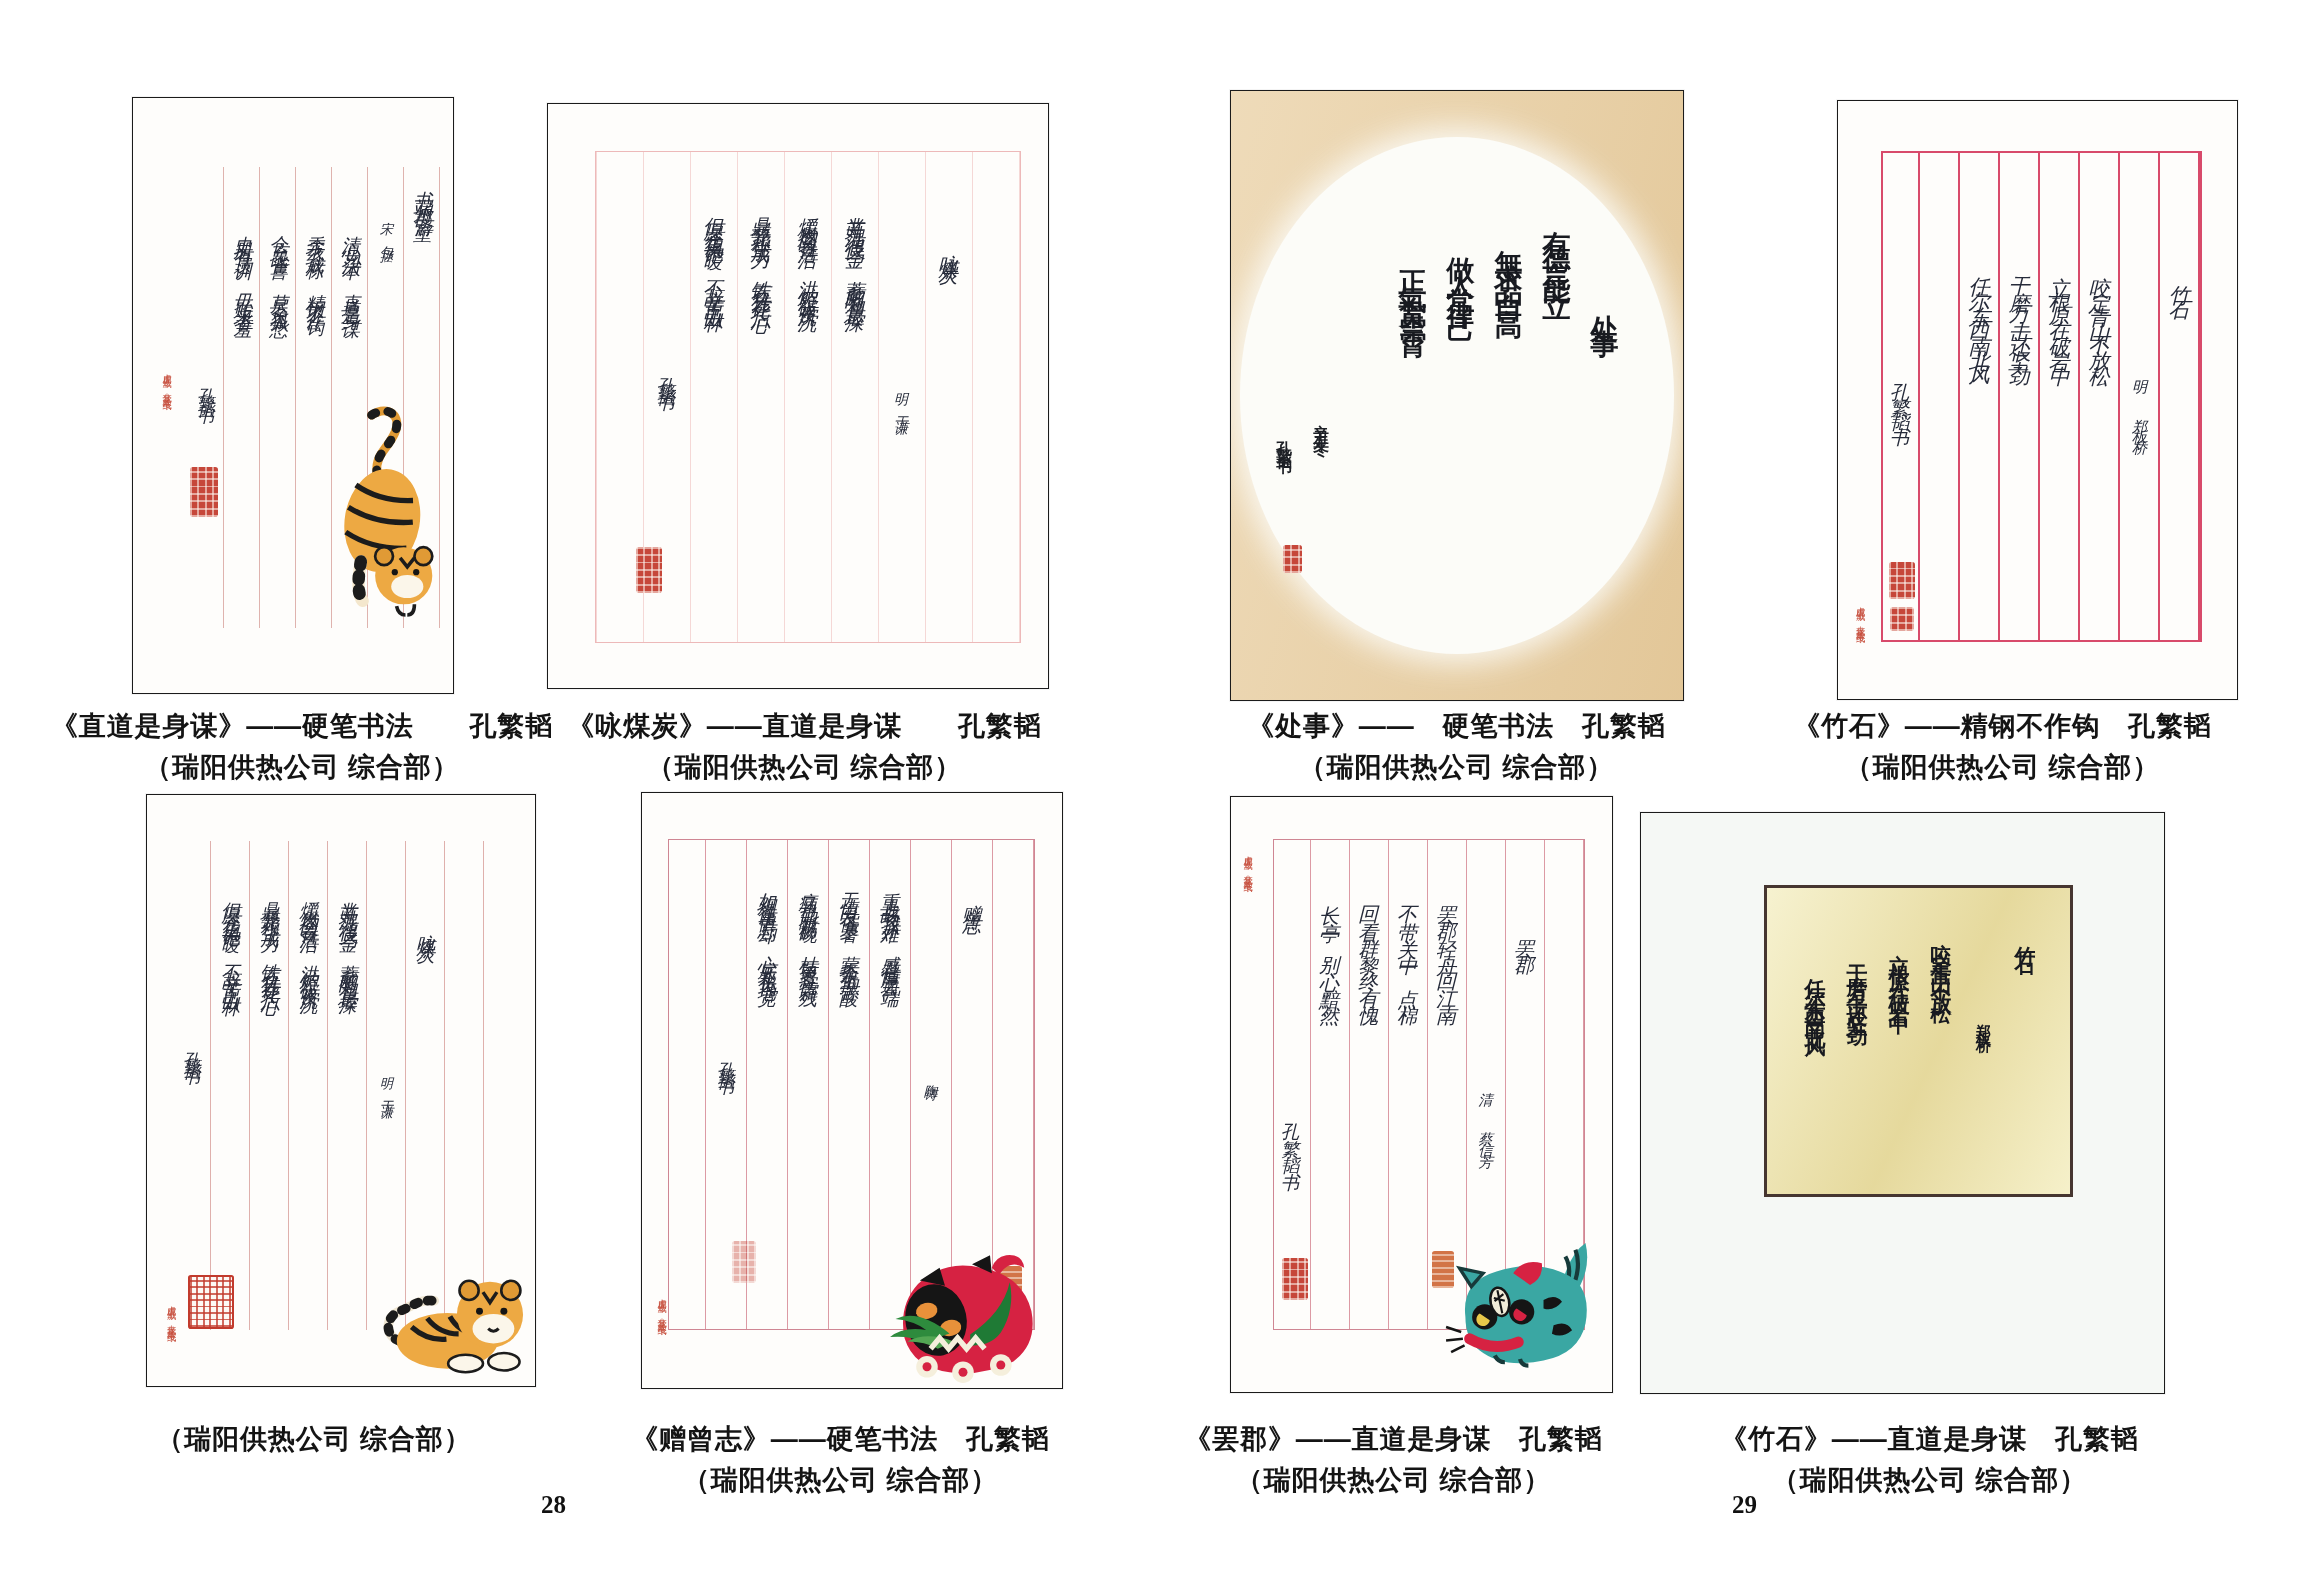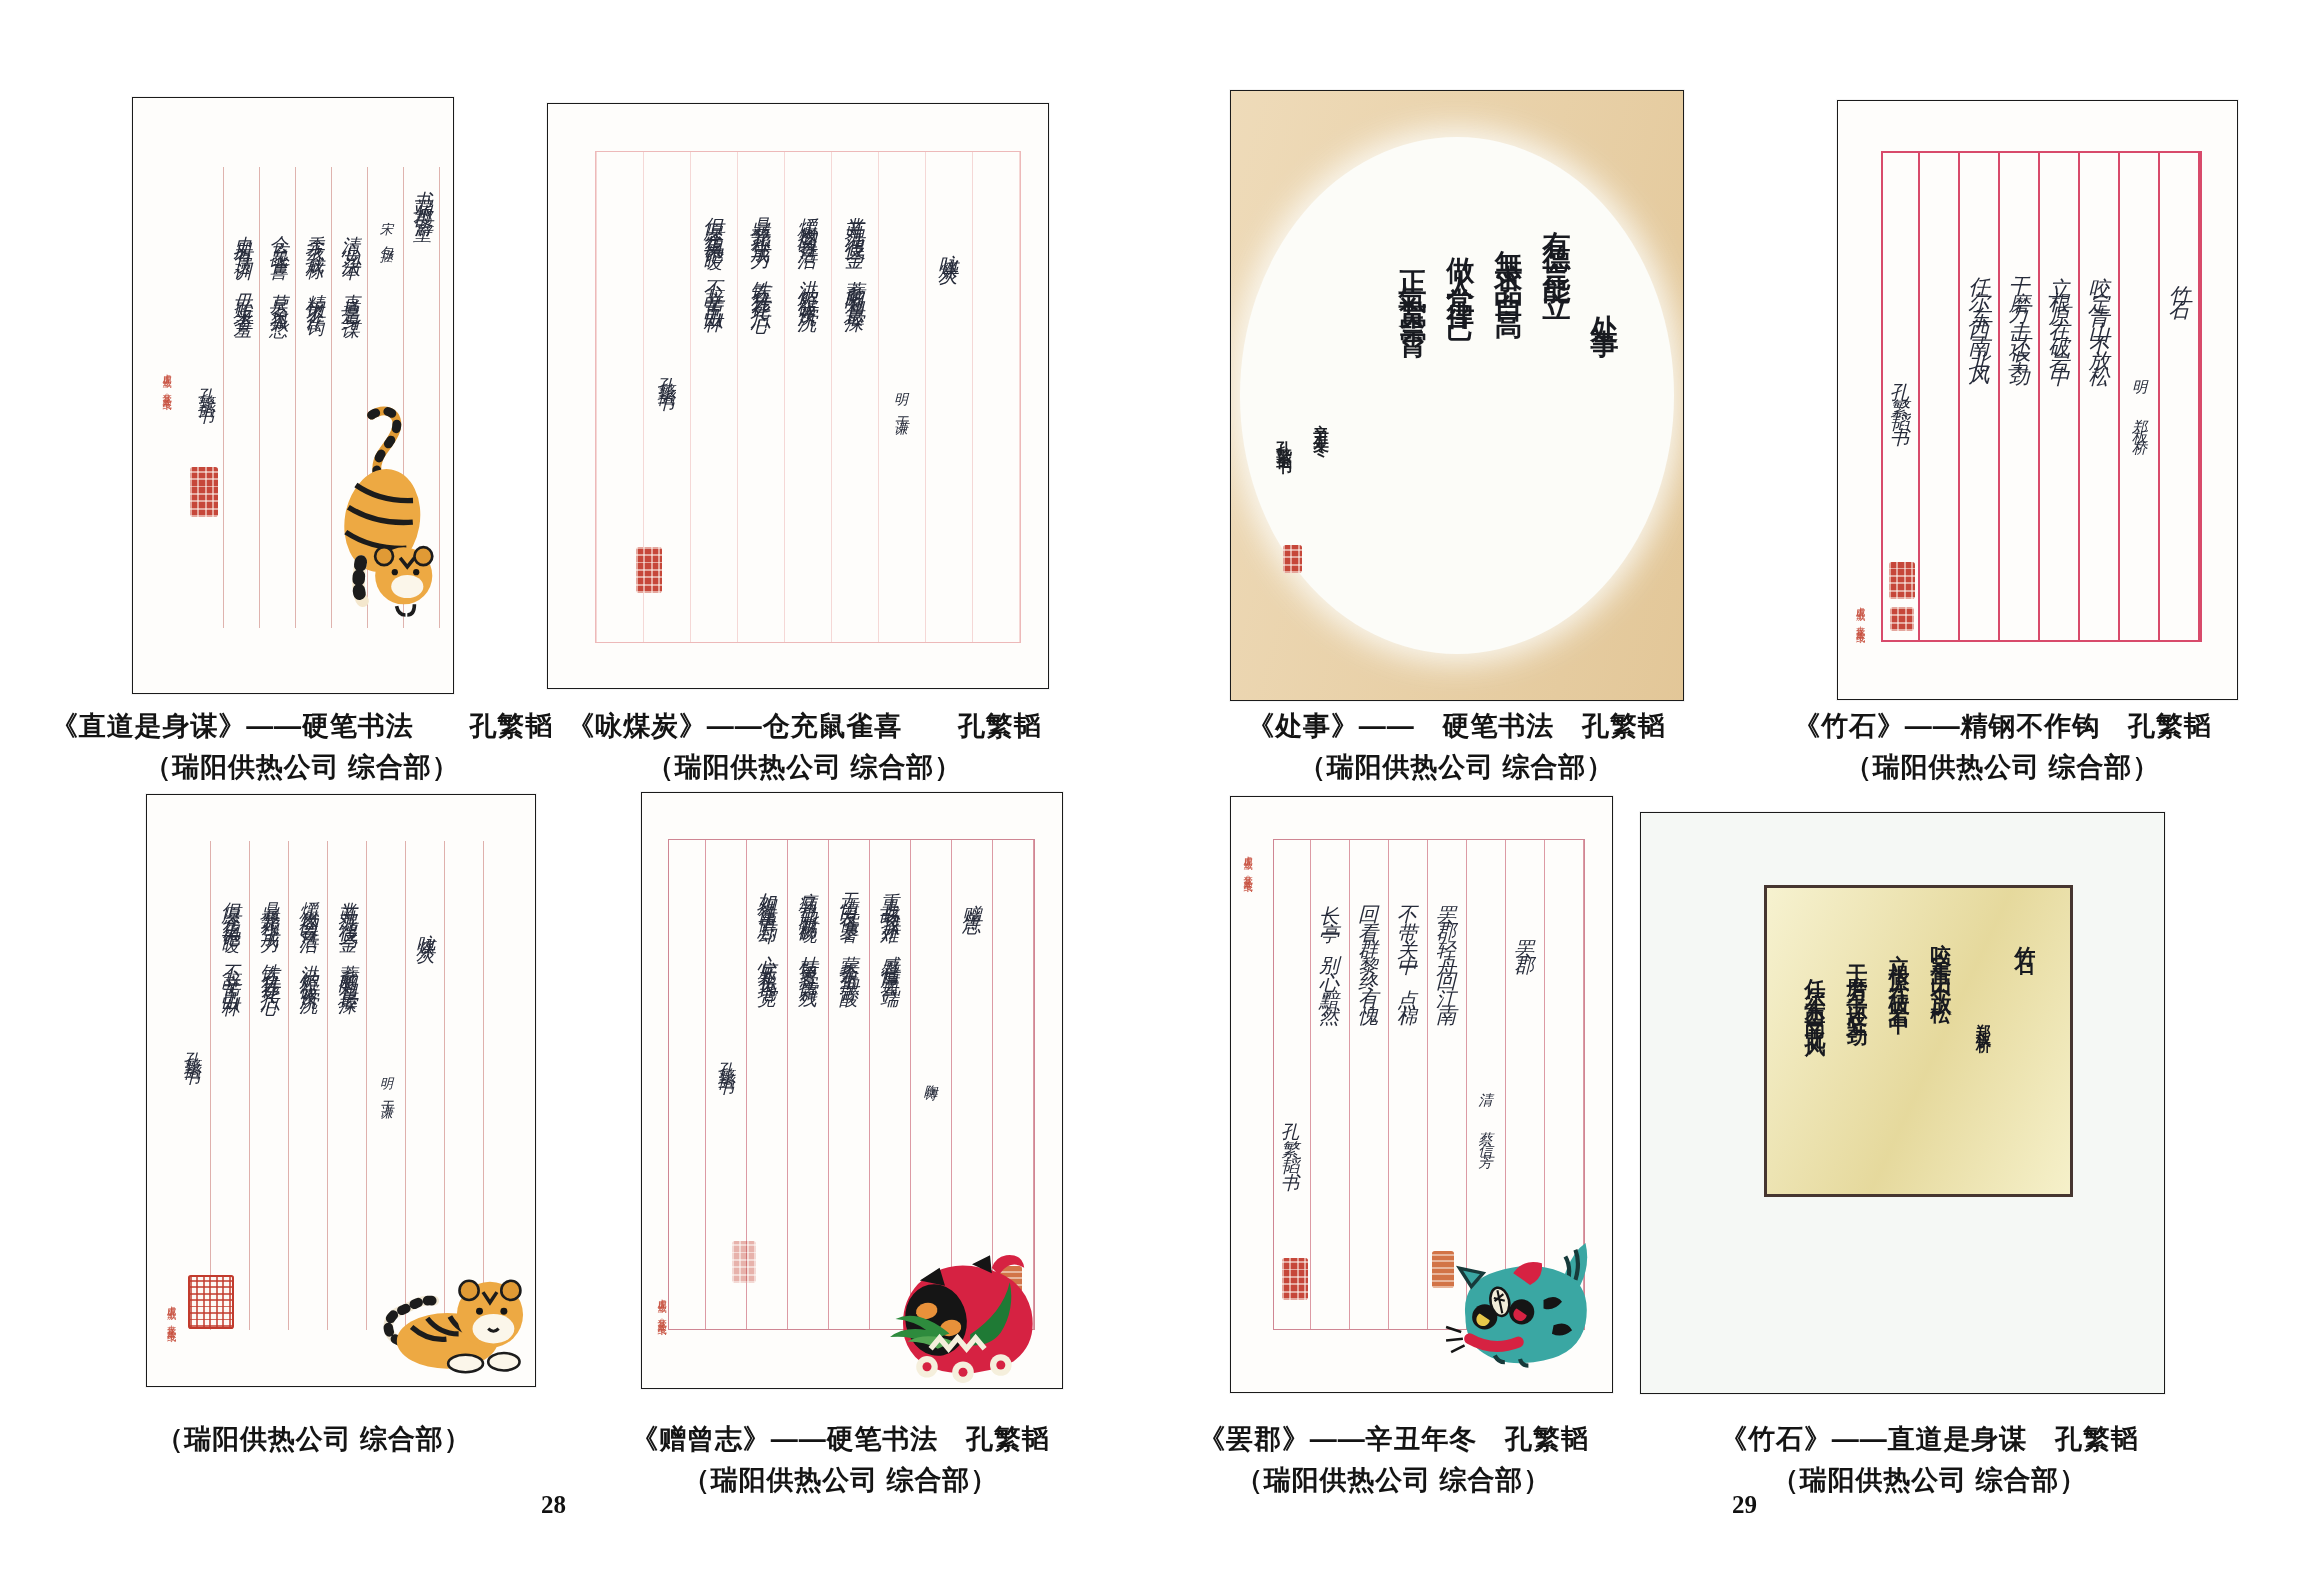--- a/index.html
+++ b/index.html
@@ -105,21 +105,21 @@
         <div class="vcol" style="padding-top: 51px;">凿开混沌得乌金　蓄藏阳和意最深</div>
         <div class="vcol" style="padding-top: 51px;">爝火燃回春浩浩　洪炉照破夜沉沉</div>
         <div class="vcol" style="padding-top: 51px;">鼎彝元赖生成力　铁石犹存死后心</div>
         <div class="vcol" style="padding-top: 51px;">但愿苍生俱饱暖　不辞辛苦出山林</div>
         <div class="vcol sig" style="padding-top: 212px;">孔繁韬书</div>
         <div class="vcol" style="padding-top: 0px;"></div>
       </div>
     <div class="seal" style="left:88px;top:443px;width:26px;height:46px"></div>
   </div>
   <div class="caption" style="left:509px;top:706px">
-    <div>《咏煤炭》——仓充鼠雀喜　　孔繁韬</div>
+    <div>《咏煤炭》——直道是身谋　　孔繁韬</div>
     <div>（瑞阳供热公司 综合部）</div>
   </div>
 
   <div class="art tanbg" style="left:1230px;top:90px;width:452px;height:609px">
     <div class="fan" style="left:9.2px;top:46px;width:434px;height:517px"></div>
     <div class="vtext brush" style="right:55px;top:92px;height:434px;--cw:48px;--fs:28px;--ls:14.8px">
         <div class="vcol" style="padding-top: 109px;">处事</div>
         <div class="vcol" style="padding-top: 26px;">有德言能立</div>
         <div class="vcol" style="padding-top: 44px;">無求品自高</div>
         <div class="vcol" style="padding-top: 52px;">做人常律己</div>
@@ -261,21 +261,21 @@
         <ellipse cx="76" cy="82" rx="11" ry="17" fill="#f2ecd8" stroke="#151515" stroke-width="3"></ellipse>
         <path d="M76,68 v28 M70,76 l12,6 M82,74 l-12,6" stroke="#151515" stroke-width="2.5"></path>
       </g>
       <path d="M40,126 q28,16 58,4" stroke="#d62242" stroke-width="13" fill="none" stroke-linecap="round"></path>
       <path d="M30,118 l-18,-6 M32,126 l-20,2 M34,134 l-16,8" stroke="#151515" stroke-width="3"></path>
       <path d="M128,80 q14,-8 22,2 q-10,12 -22,8 Z M140,110 q16,-6 22,6 q-12,10 -24,4 Z" fill="#151515"></path>
       <path d="M70,146 q4,8 12,8 M100,150 q2,8 10,8" stroke="#173a3a" stroke-width="5" fill="none"></path>
     </svg>
   </div>
   <div class="caption" style="left:1098px;top:1419px">
-    <div>《罢郡》——辛丑年冬　孔繁韬</div>
+    <div>《罢郡》——直道是身谋　孔繁韬</div>
     <div>（瑞阳供热公司 综合部）</div>
   </div>
 
   <div class="art mat" style="left:1640px;top:812px;width:523px;height:580px">
     <div class="gold" style="left:123px;top:72px;width:303px;height:306px"></div>
     <div class="vtext brush" style="right:118px;top:96px;height:268px;--cw:42px;--fs:21px;--ls:10px">
         <div class="vcol" style="padding-top: 20px;">竹石</div>
         <div class="vcol author" style="padding-top: 103px;">郑板桥</div>
         <div class="vcol" style="padding-top: 16.6px;">咬定青山不放松</div>
         <div class="vcol" style="padding-top: 28px;">立根原在破岩中</div>

